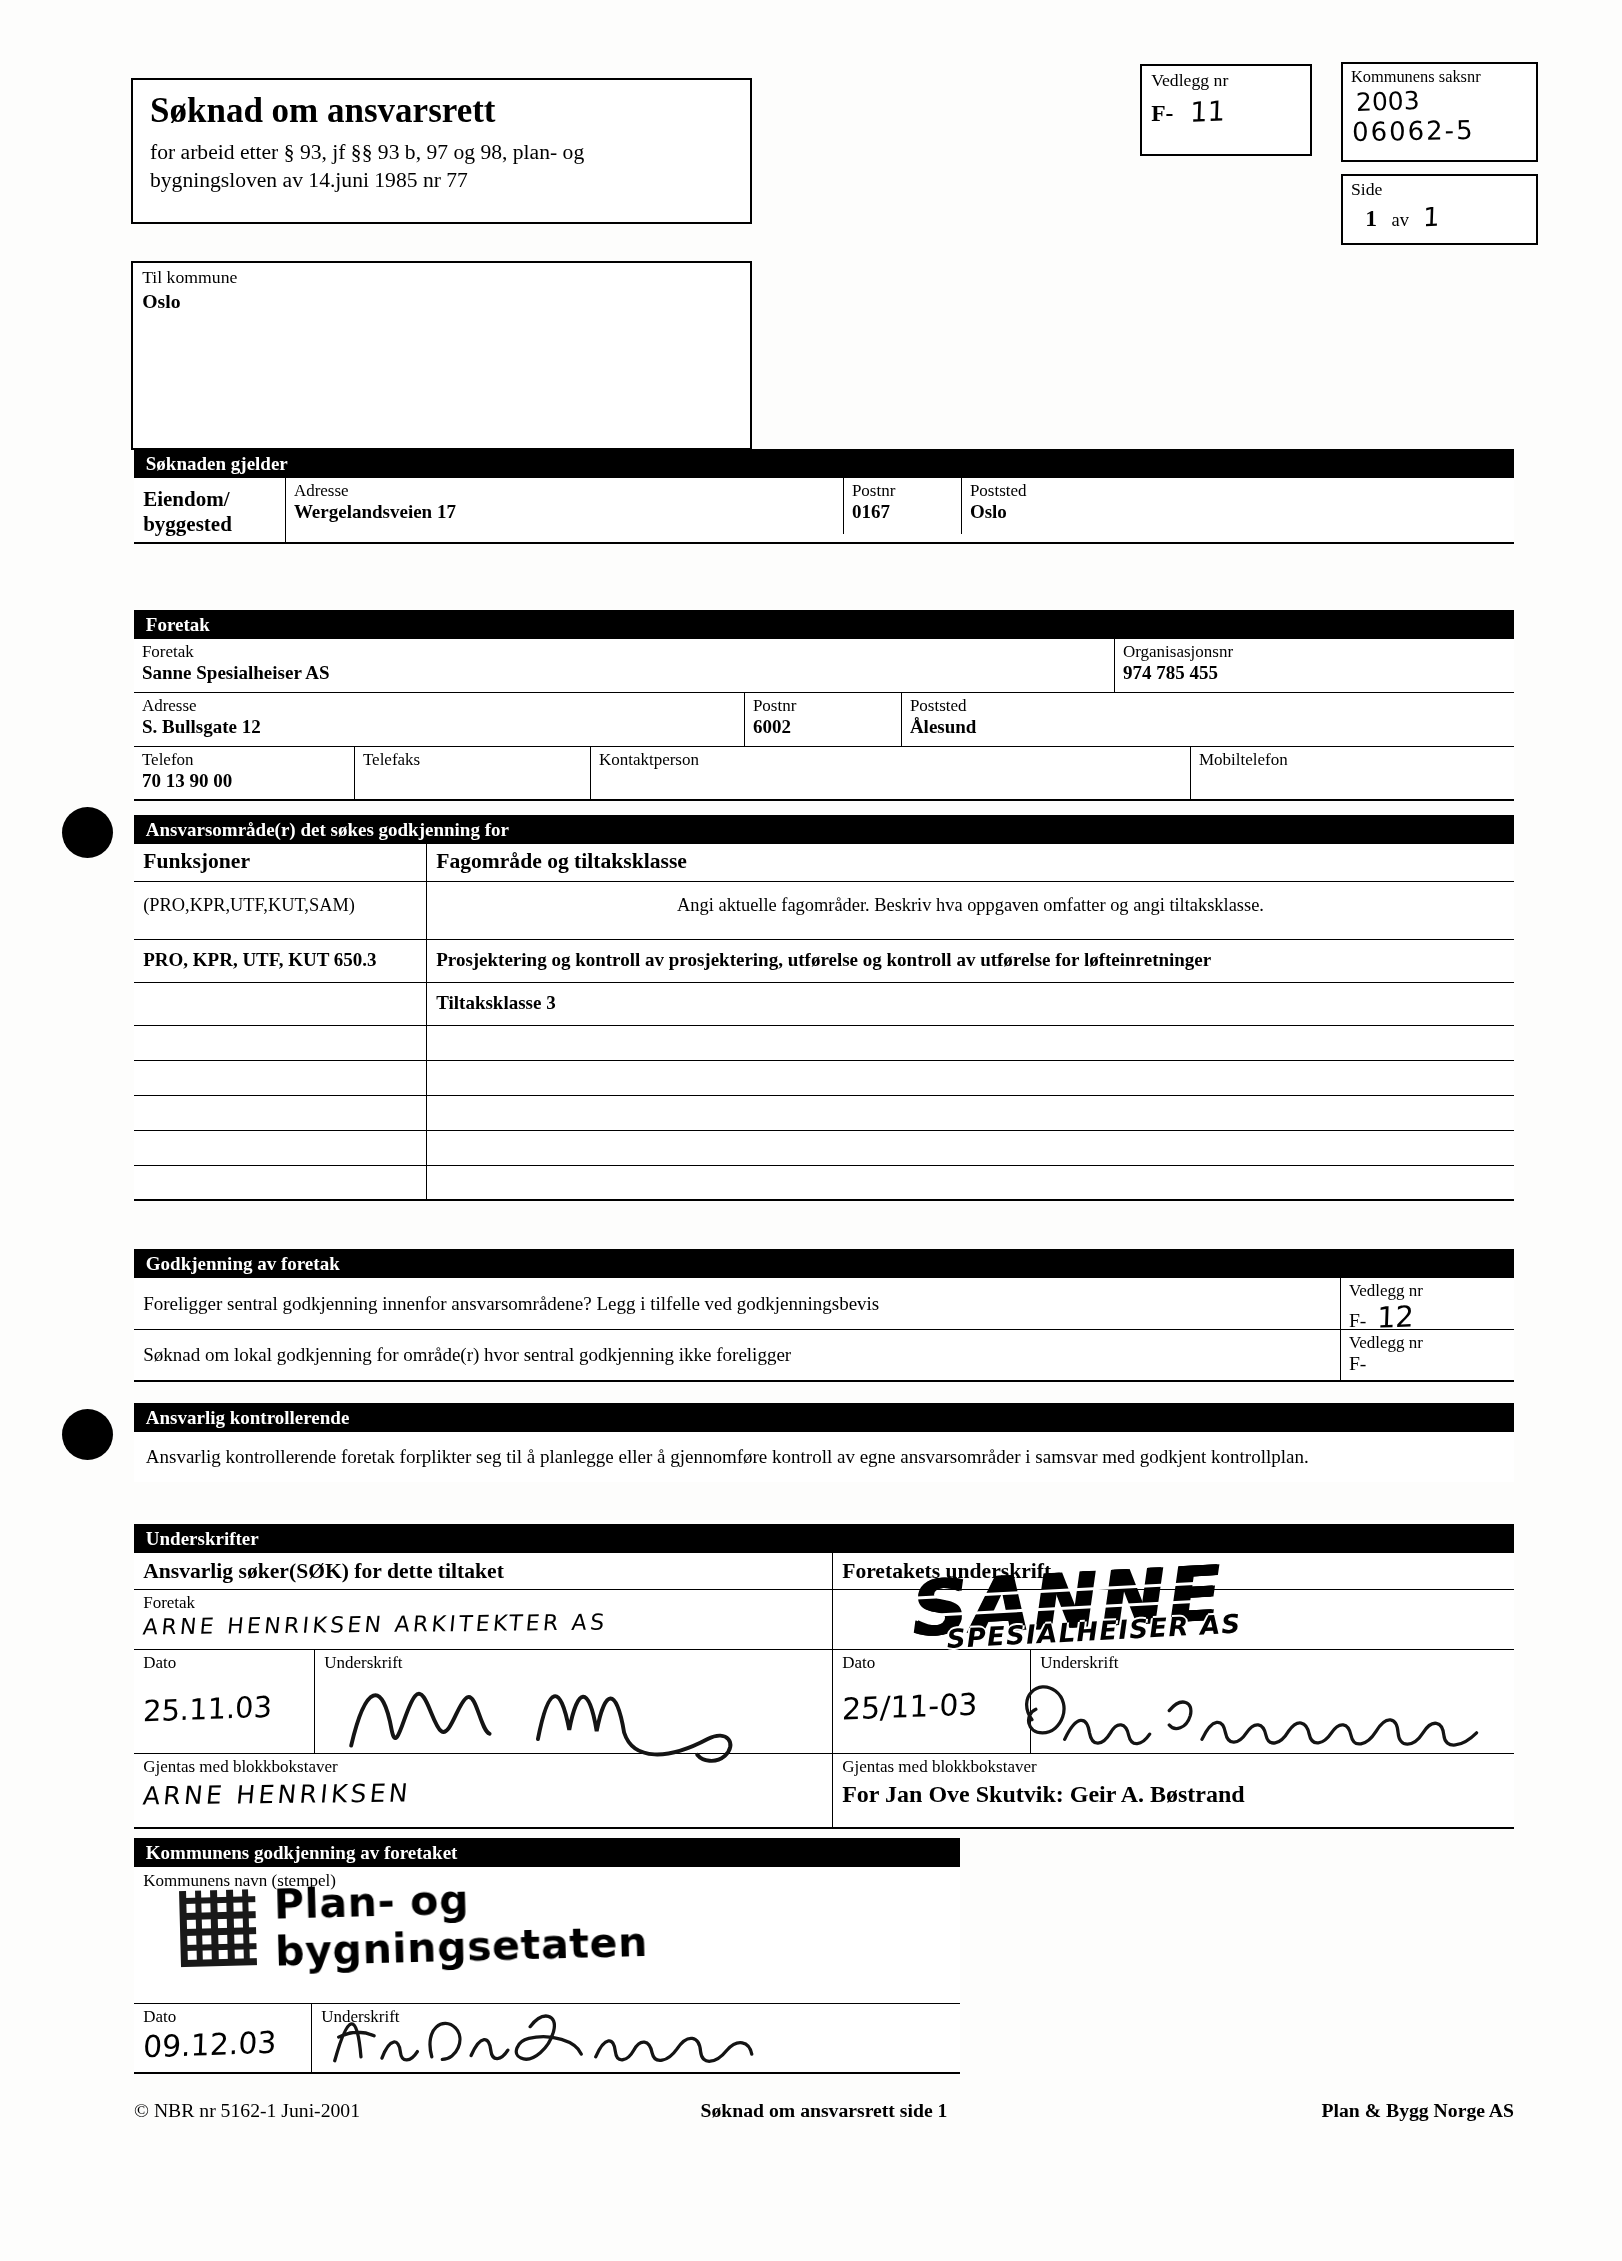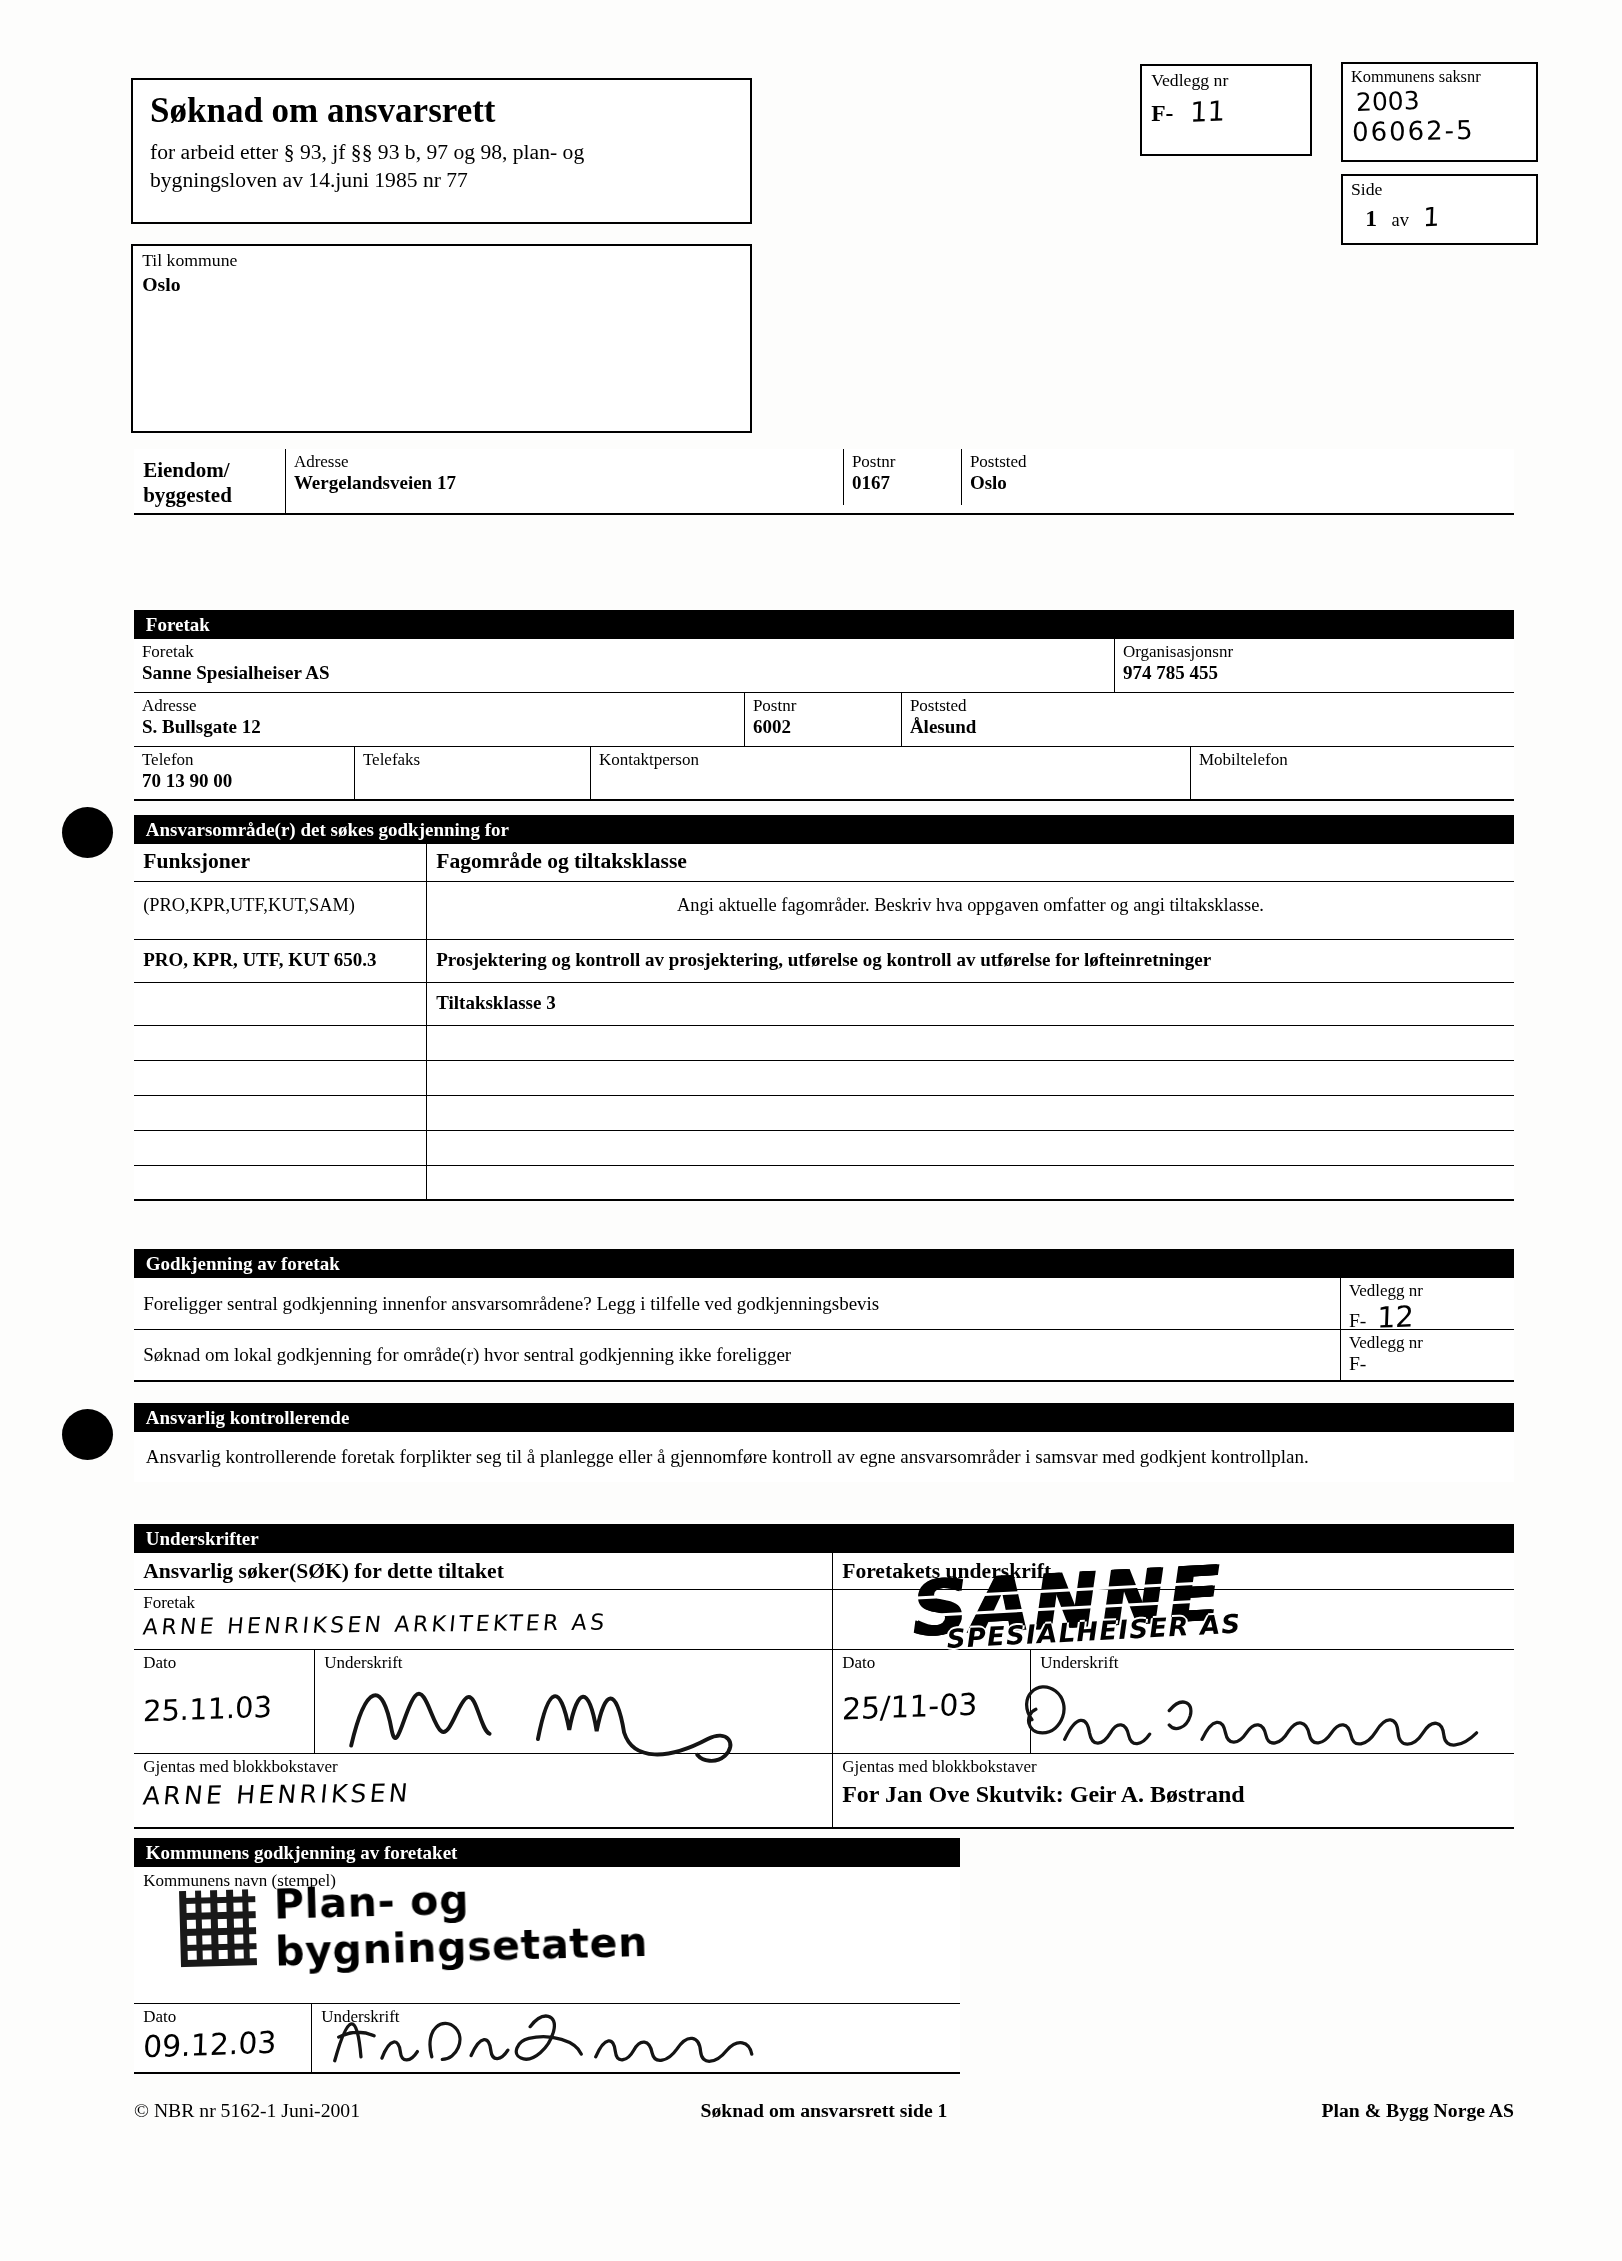--- a/index.html
+++ b/index.html
@@ -96,26 +96,29 @@
 
   <div class="absbox" style="left:1341px; top:174px; width:197px; height:71px; padding:3.9px 7.9px;">
     <div class="small-label">Side</div>
     <div style="margin:2.6px 0 0 14.4px;">
       <span style="font-size:23.6px; font-weight:bold;">1</span>
       <span style="font-size:18.4px; margin:0 11.8px;">av</span>
       <span class="hand hand-num" style="font-size:26px;">1</span>
     </div>
   </div>
 
-  <div class="absbox" style="left:131px; top:244px; width:621px; height:189px; padding:5.2px 9.2px;">
+  <div class="absbox" style="left:131px; top:261px; width:621px; height:189px; padding:5.2px 9.2px;">
     <div class="small-label">Til kommune</div>
     <div style="font-size:19.7px; font-weight:bold; margin-top:2.6px;">Oslo</div>
   </div>
 
   <div class="section" style="top:449px;">
+    <div class="bar">
+      <span>Søknaden gjelder</span>
+    </div>
     <div class="frow bb3">
       <div style="width:151px; padding:9.2px 5.2px 5.2px 9.2px;">
         <div style="font-size:21px; font-weight:bold;">Eiendom/</div>
         <div style="font-size:21px; font-weight:bold;">byggested</div>
       </div>
       <div style="flex:1; border-left:1.3px solid #000;">
         <div class="frow" style="height:56px;">
           <div class="fcell" style="width:557px;">
             <div class="cell-label">Adresse</div>
             <div class="cell-value">Wergelandsveien 17</div>

